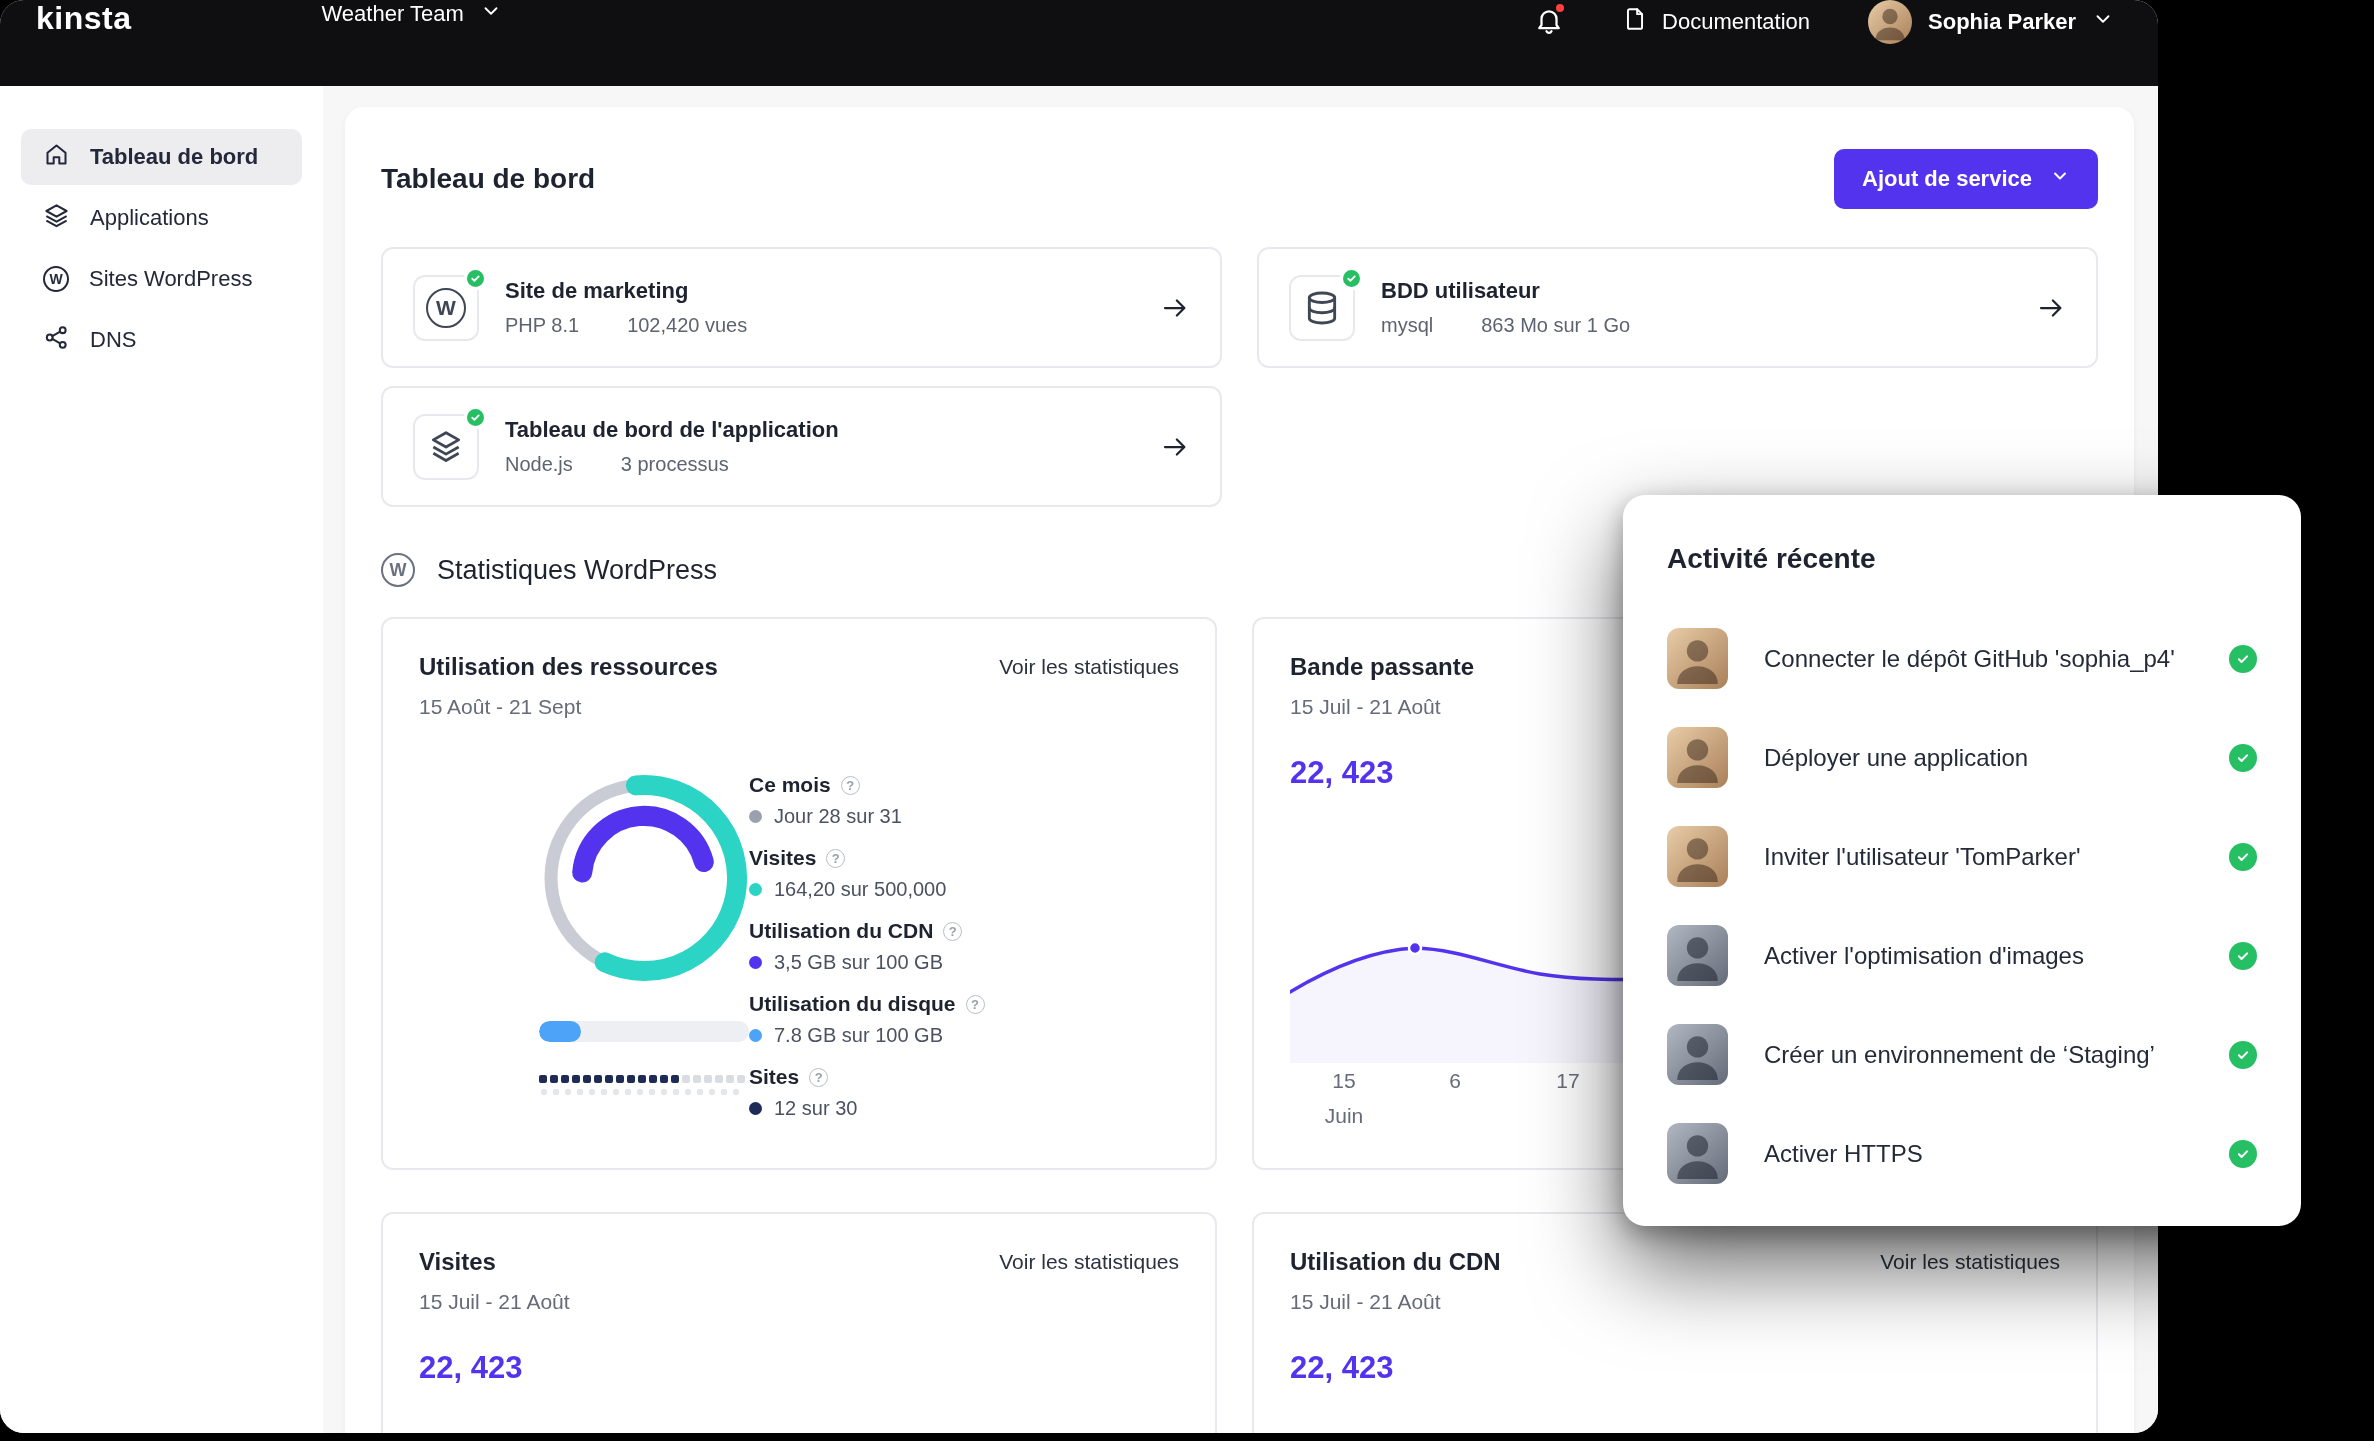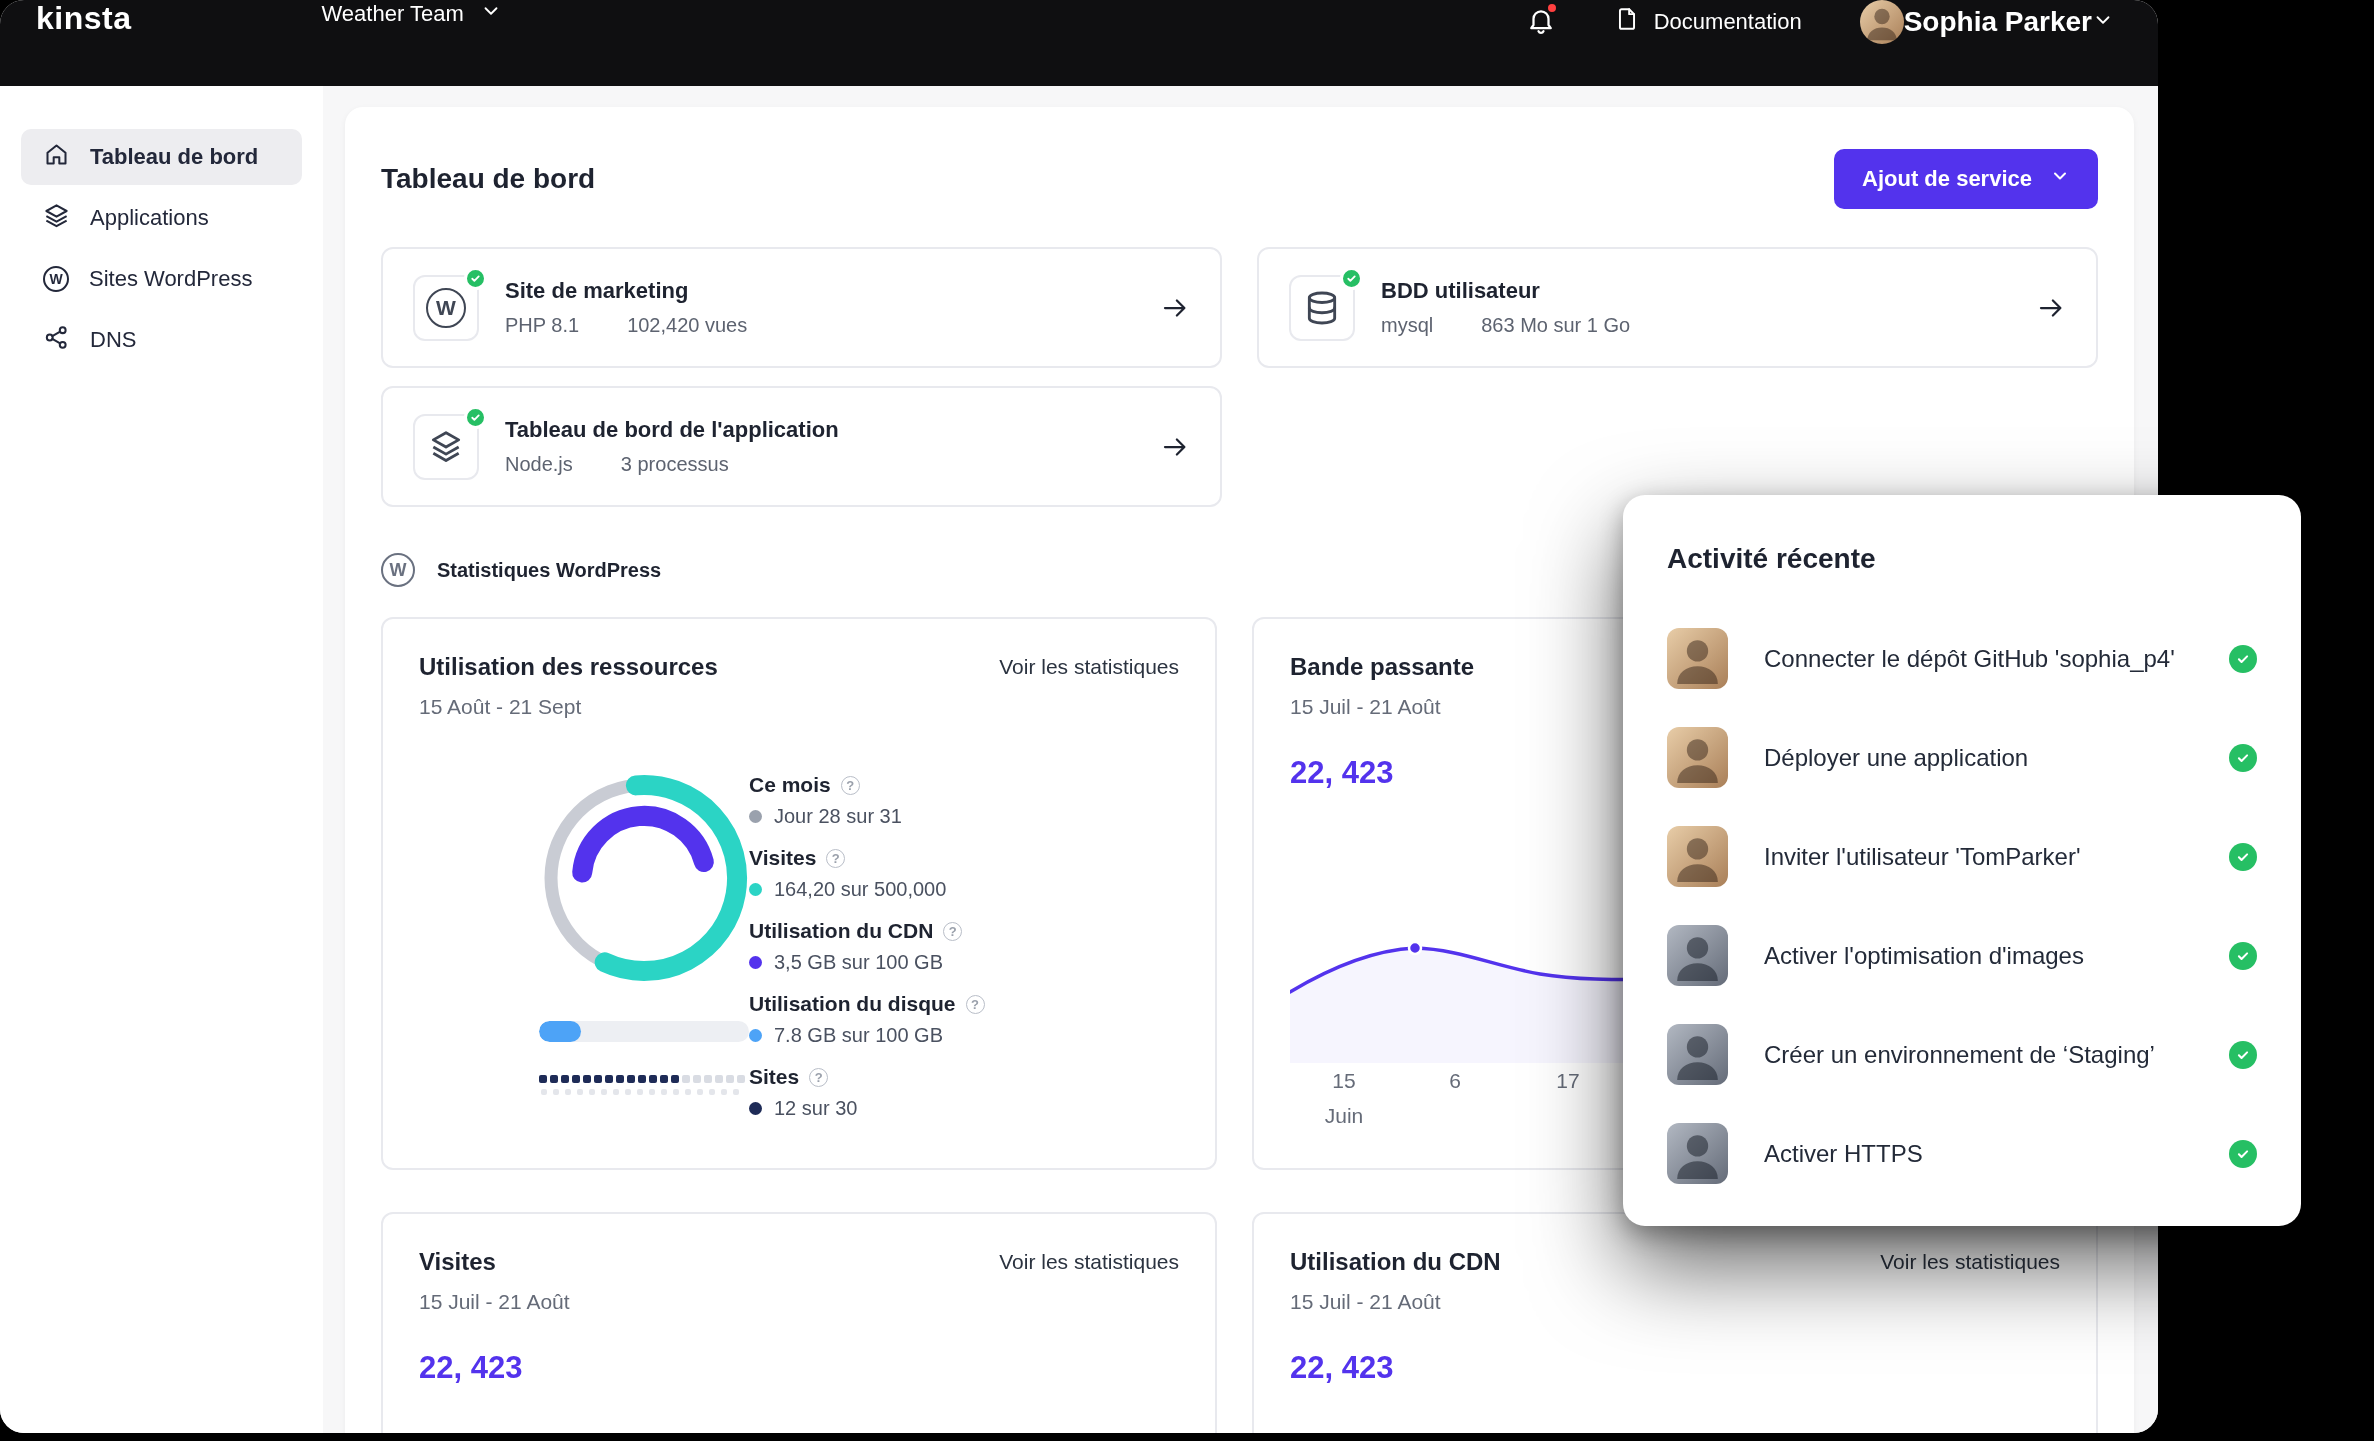--- a/index.html
+++ b/index.html
@@ -28,21 +28,21 @@
     margin-left:190px; display:flex; align-items:center; gap:16px;
     font-size:22px; font-weight:500; cursor:pointer;
   }
   .topbar-right { margin-left:auto; display:flex; align-items:center; gap:58px; }
   .bell-wrap { position:relative; cursor:pointer; display:flex; }
   .bell-dot {
     position:absolute; top:-3px; right:-2px; width:12px; height:12px;
     border-radius:50%; background:#ff4040; border:2px solid #0f0f11;
   }
   .doc { display:flex; align-items:center; gap:14px; font-size:22px; cursor:pointer; }
-  .user { display:flex; align-items:center; font-size:28px; font-weight:600; cursor:pointer; }
+  .user { display:flex; align-items:center; gap:16px; font-size:22px; font-weight:600; cursor:pointer; }
   .avatar-sm { width:44px; height:44px; border-radius:50%; overflow:hidden; flex:none; }
 
   
   .sidebar {
     position:absolute; top:86px; left:0; bottom:0; width:323px;
     background:#fff; padding-top:38px;
   }
   .side-item {
     margin:5px 21px; height:56px; border-radius:10px;
     display:flex; align-items:center; gap:20px; padding:0 22px;
@@ -87,21 +87,21 @@
     display:grid; place-items:center;
   }
   .badge svg { width:11px; height:11px; }
   .service-info { margin-left:26px; }
   .service-name { font-size:22px; font-weight:700; }
   .service-meta { margin-top:10px; display:flex; gap:48px; font-size:20px; color:#5d6370; }
   .arrow { margin-left:auto; color:#1e2330; display:flex; }
 
   
   .section-head { margin-top:46px; display:flex; align-items:center; gap:22px; color:#6a7180; }
-  .section-title { font-size:20px; font-weight:700; color:#1e2330; }
+  .section-title { font-size:27px; font-weight:400; color:#1e2330; }
 
   .wp-circle {
     border:2px solid currentColor; border-radius:50%;
     display:grid; place-items:center; font-weight:700;
     width:26px; height:26px; font-size:14px;
   }
   .wp-circle.md { width:34px; height:34px; font-size:18px; border-width:2.5px; }
   .wp-circle.lg { width:40px; height:40px; font-size:21px; border-width:2.5px; }
 
   

